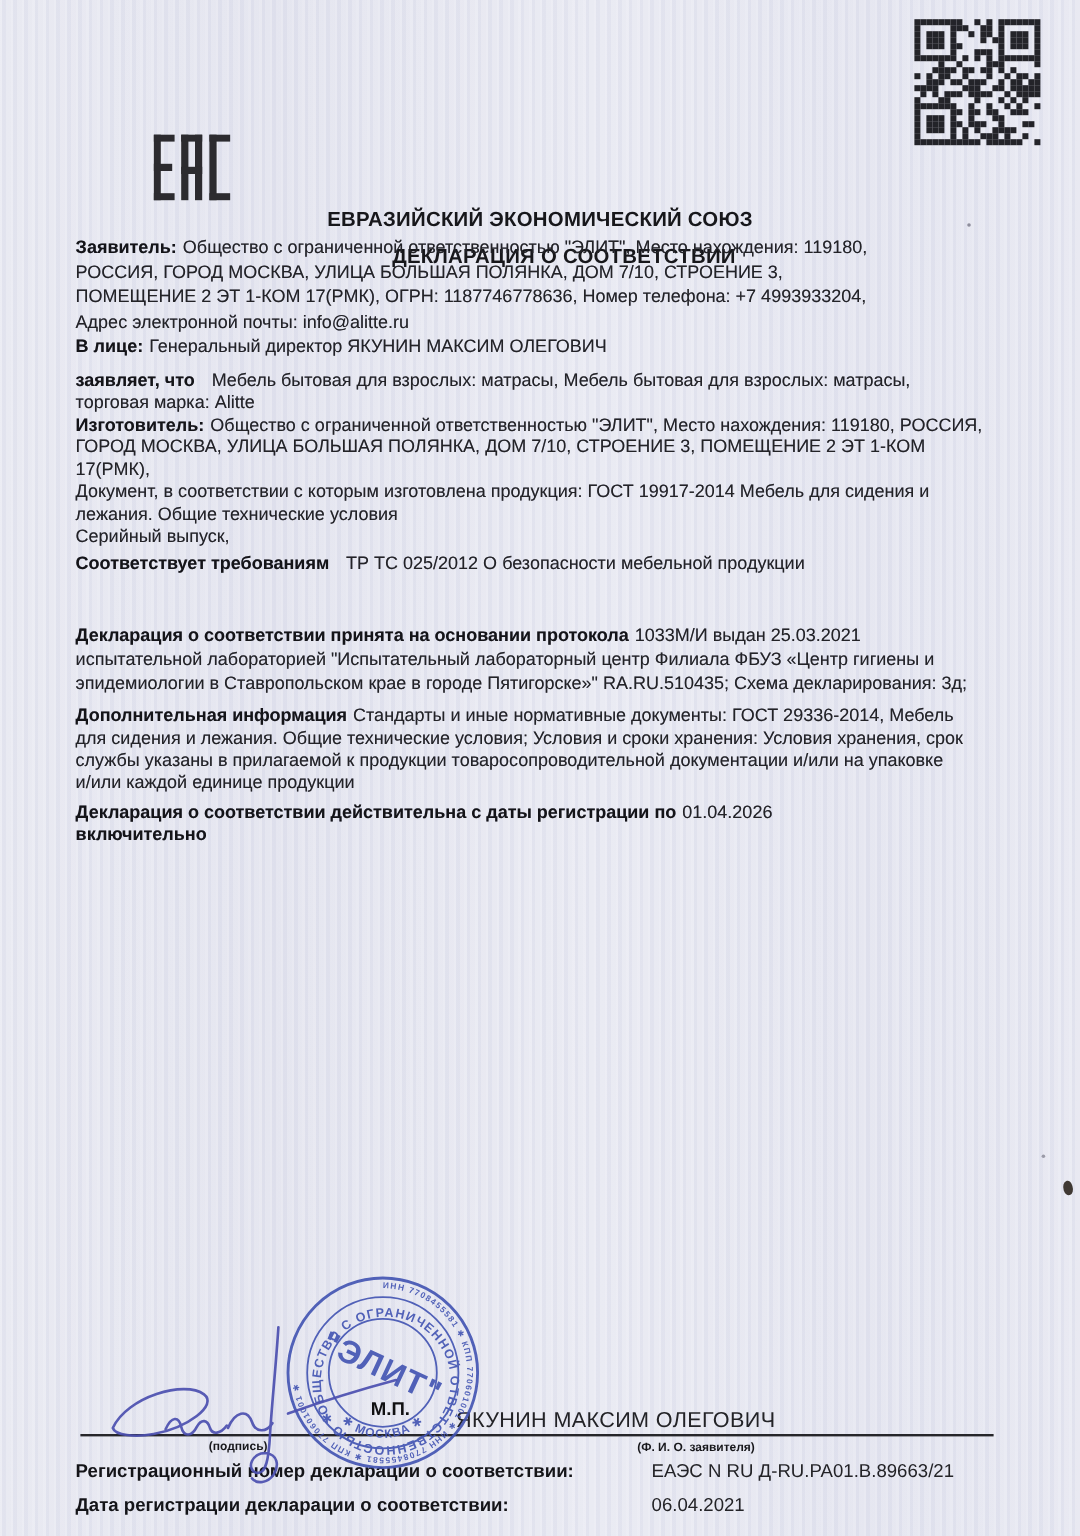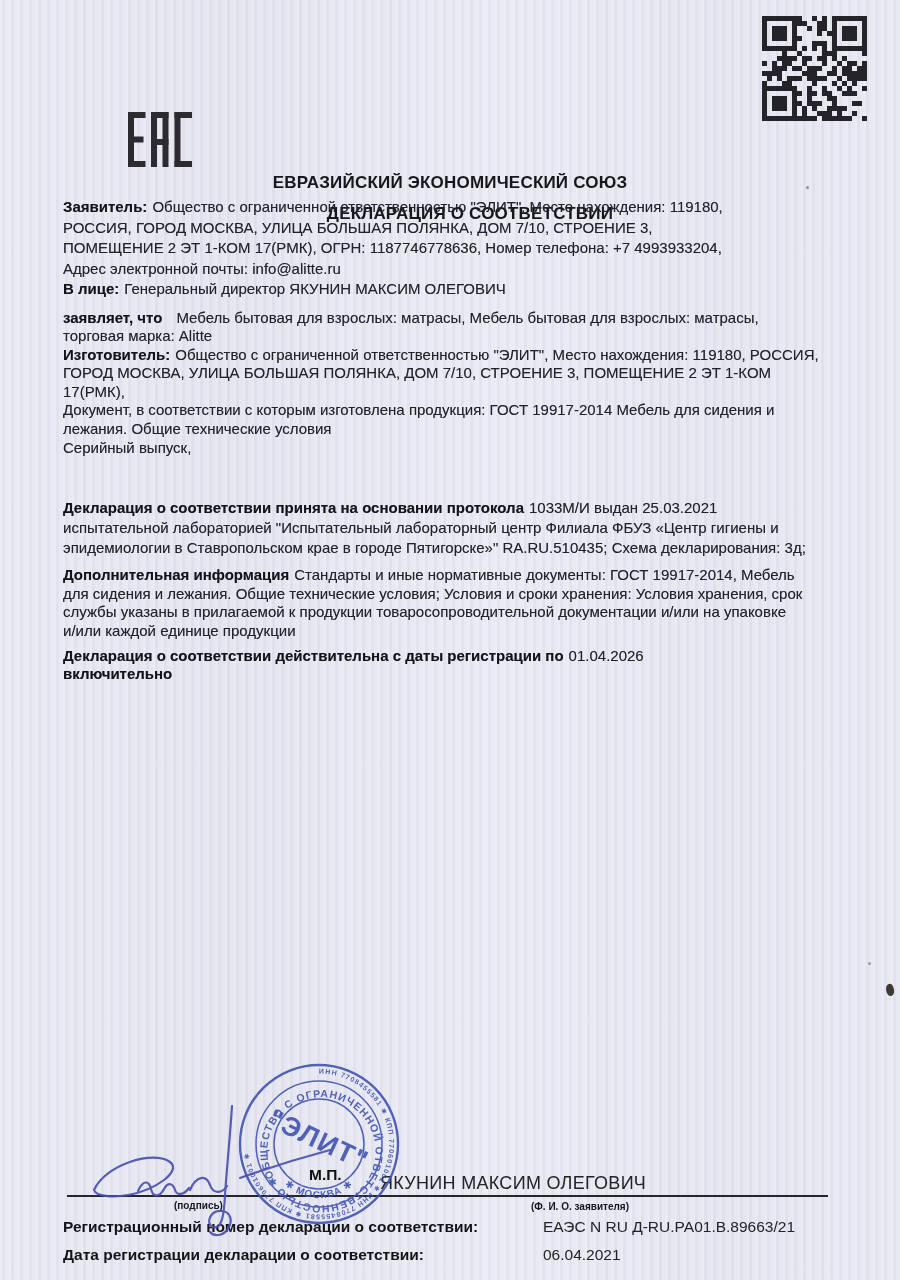--- a/index.html
+++ b/index.html
@@ -520,24 +520,25 @@
 Адрес электронной почты: info@alitte.ru</span></p>
     <p class="lh-a"><b class="gap-s">В лице:</b><span>Генеральный директор ЯКУНИН МАКСИМ ОЛЕГОВИЧ</span></p>
     <p class="lh-m p-declares"><b class="gap-m">заявляет, что</b><span class="lines">Мебель бытовая для взрослых: матрасы, Мебель бытовая для взрослых: матрасы,
 торговая марка: Alitte</span></p>
     <p class="lh-m"><b class="gap-s">Изготовитель:</b><span class="lines">Общество с ограниченной ответственностью "ЭЛИТ", Место нахождения: 119180, РОССИЯ,
 ГОРОД МОСКВА, УЛИЦА БОЛЬШАЯ ПОЛЯНКА, ДОМ 7/10, СТРОЕНИЕ 3, ПОМЕЩЕНИЕ 2 ЭТ 1-КОМ
 17(РМК),</span></p>
     <p class="lh-m"><span class="lines">Документ, в соответствии с которым изготовлена продукция: ГОСТ 19917-2014 Мебель для сидения и
 лежания. Общие технические условия</span></p>
     <p class="lh-m"><span>Серийный выпуск,</span></p>
+    <p class="p-complies"><b class="gap-m">Соответствует требованиям</b><span>ТР ТС 025/2012 О безопасности мебельной продукции</span></p>
     <p class="p-basis"><b class="gap-s">Декларация о соответствии принята на основании протокола</b><span class="lines">1033М/И выдан 25.03.2021
 испытательной лабораторией "Испытательный лабораторный центр Филиала ФБУЗ «Центр гигиены и
 эпидемиологии в Ставропольском крае в городе Пятигорске»" RA.RU.510435; Схема декларирования: 3д;</span></p>
-    <p class="p-add"><b class="gap-s">Дополнительная информация</b><span class="lines">Стандарты и иные нормативные документы: ГОСТ 19917-2014, Мебель
+    <p class="p-add"><b class="gap-s">Дополнительная информация</b><span class="lines">Стандарты и иные нормативные документы: ГОСТ 29336-2014, Мебель
 для сидения и лежания. Общие технические условия; Условия и сроки хранения: Условия хранения, срок
 службы указаны в прилагаемой к продукции товаросопроводительной документации и/или на упаковке
 и/или каждой единице продукции</span></p>
     <p class="p-valid"><b class="gap-s">Декларация о соответствии действительна с даты регистрации по</b><span>01.04.2026</span><br><b>включительно</b></p>
   </div>
 
   <svg class="stamp" width="170" height="170" viewBox="0 0 170 170">
     <defs>
       <path id="ringMain" d="M 40,118 A 54,54 0 1 1 40.5,118.9"></path>
       <path id="ringBottom" d="M 38,108 A 51,51 0 0 0 132,108"></path>

